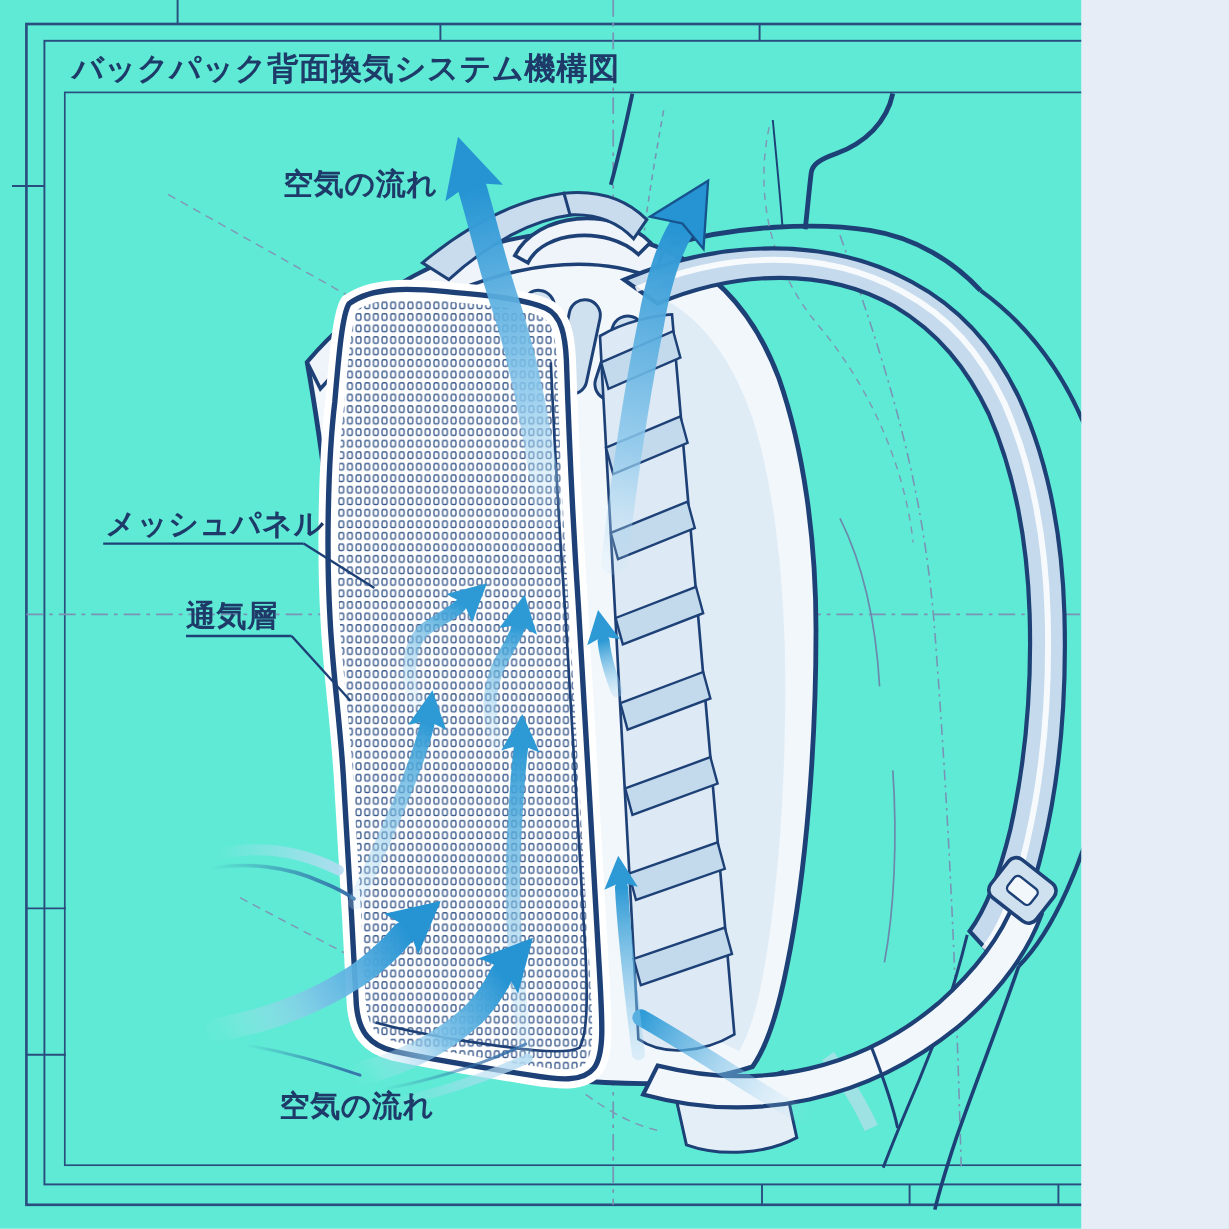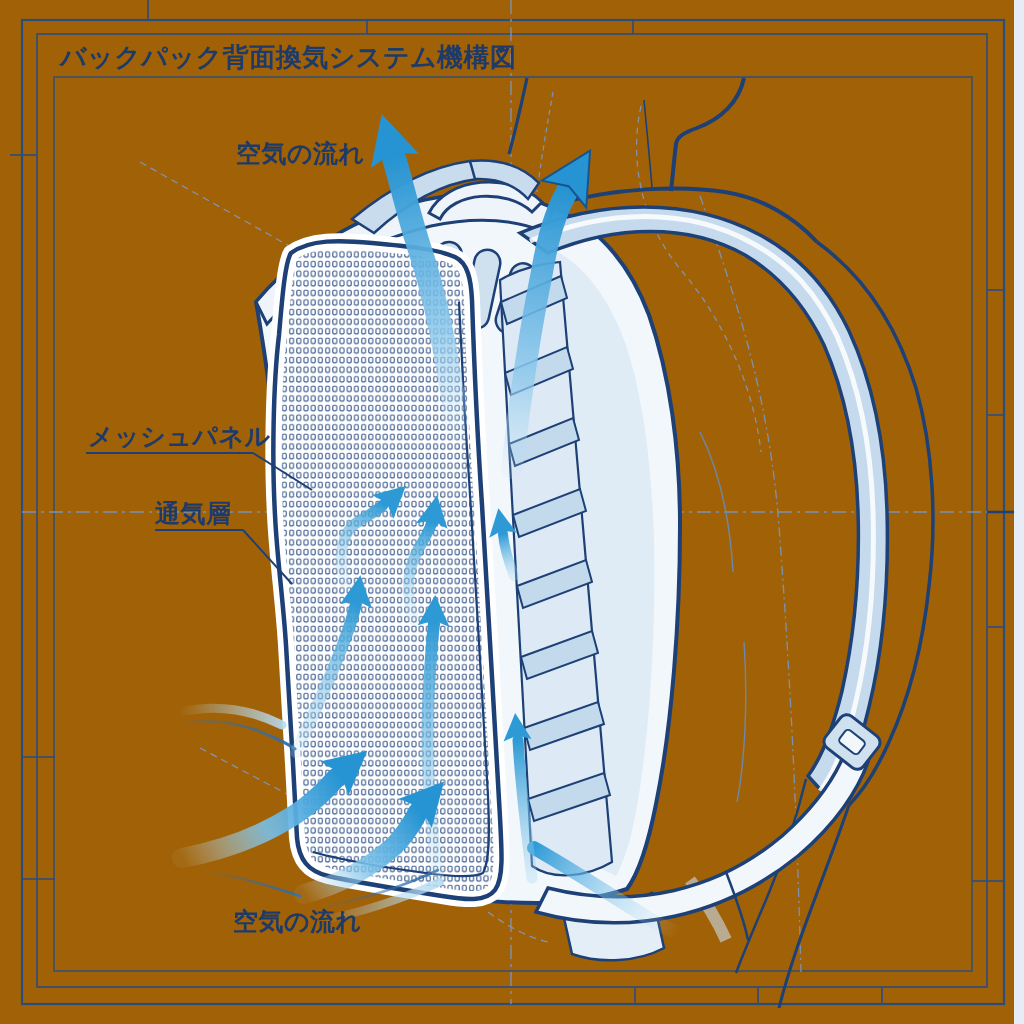--- a/index.html
+++ b/index.html
@@ -1,16 +1,16 @@
 <!DOCTYPE html>
 <html><head>
 <meta charset="utf-8">
 <style>
   html,body{margin:0;padding:0;background:#e7edf6;}
-  .canvas{position:relative;width:1014px;height:1024px;background:#a16207;overflow:hidden;
+  .canvas{position:relative;width:901px;height:1024px;background:#5eead4;overflow:hidden;
           font-family:"DejaVu Sans","Liberation Sans",sans-serif;}
   svg{position:absolute;left:0;top:0;}
   text{font-family:"DejaVu Sans","Liberation Sans",sans-serif;fill:#1e3a69;}
   .title{font-size:26px;font-weight:bold;letter-spacing:0.5px;}
   .lbl{font-size:25px;font-weight:bold;letter-spacing:0.5px;}
 </style>
 </head>
 <body>
 
 <div class="canvas">

